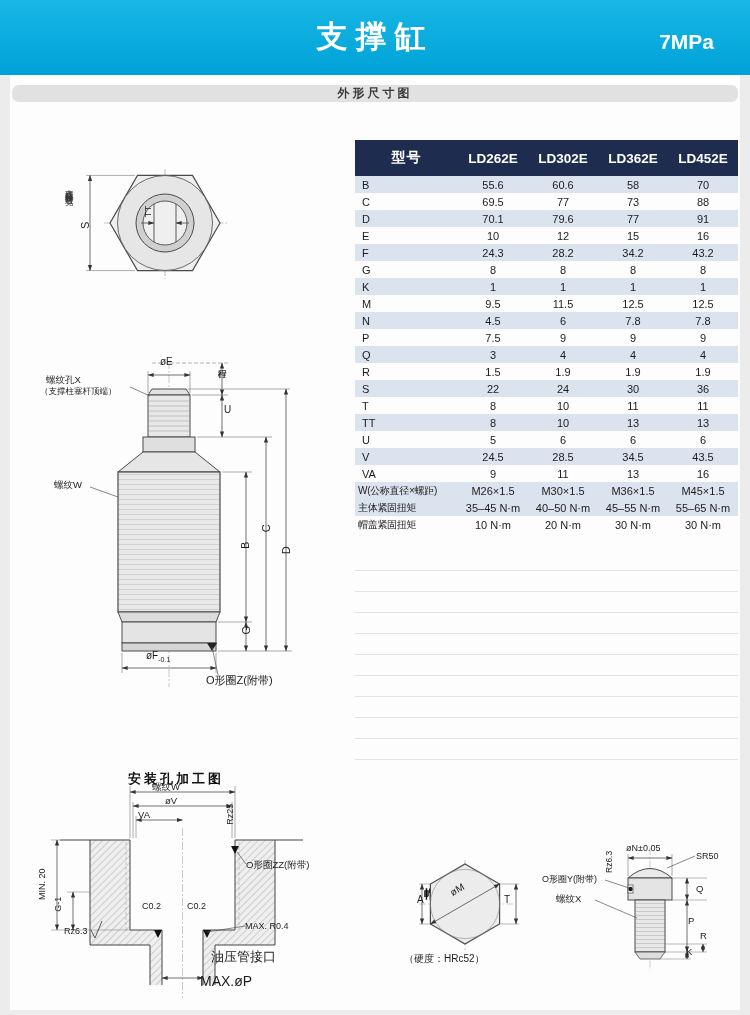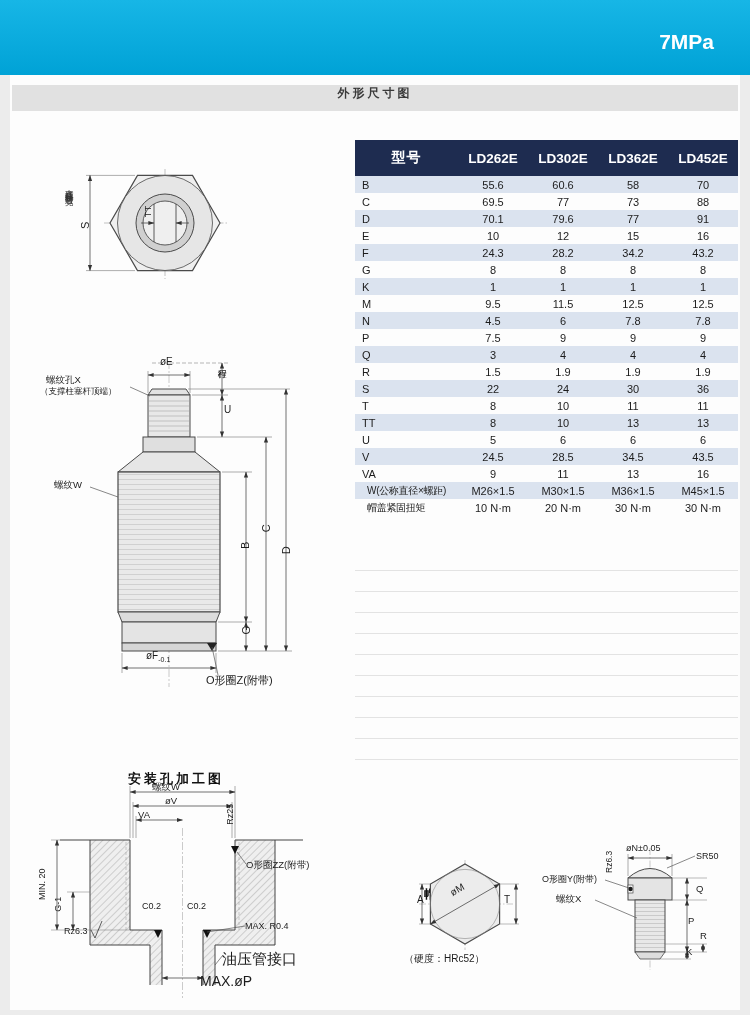--- a/index.html
+++ b/index.html
@@ -7,50 +7,51 @@
   .page { position:relative; width:750px; height:1015px; background:#ececec; overflow:hidden;
           font-family:"Liberation Sans","DejaVu Sans",sans-serif; color:#222; }
   .content { position:absolute; left:10px; top:75px; width:730px; height:935px; background:#fdfdfd; }
 
   .header { position:absolute; top:0; left:0; width:750px; height:75px;
             background:linear-gradient(#17b6e6,#00a2d6); }
   .header-title { position:absolute; top:16px; left:0; width:100%; text-align:center;
                   color:#fff; font-size:31px; font-weight:bold; letter-spacing:8px; }
   .header-pressure { position:absolute; top:30px; right:36px; color:#fff; font-size:21px; font-weight:bold; }
 
-  .section-bar { position:absolute; left:12px; top:85px; width:726px; height:26px; background:#e1e1e1;
+  .section-bar { position:absolute; left:12px; top:85px; width:726px; height:17px; background:#e1e1e1;
                  text-align:center; font-size:12px; font-weight:bold; color:#3a3a3a;
-                 line-height:17px; letter-spacing:3px; }
+                 line-height:17px; letter-spacing:3px;border-radius:7px; }
 
   
   .spec-table { position:absolute; left:355px; top:140px; border-collapse:collapse; table-layout:fixed; }
   .spec-table th { background:#1e2c50; color:#fff; height:36px; font-size:13.5px; font-weight:bold; text-align:center; }
   .spec-table th.model-th { font-size:14px; letter-spacing:1px; }
   .spec-table td { height:17px; font-size:11px; color:#1c1c1c; text-align:center; padding:0 2px; white-space:nowrap; }
   .spec-table tr.shaded td { background:#dbe3ef; }
   .spec-table td.rowlabel { text-align:left; padding-left:7px; }
-  .spec-table td.rowlabel.long { font-size:10px; padding-left:12px; letter-spacing:-0.3px; }
+  .spec-table td.rowlabel.long { font-size:10px; padding-left:3px; letter-spacing:-0.3px; }
   .ghost-lines { position:absolute; left:355px; top:550px; width:383px; height:212px;
                  background:repeating-linear-gradient(to bottom, transparent 0, transparent 20px, #e3e3e3 20px, #e3e3e3 21px); }
 
   
   .draw { position:absolute; }
   .lbl { position:absolute; font-size:10px; color:#1c1c1c; white-space:nowrap; line-height:1.15; }
   .v { transform:rotate(-90deg); transform-origin:center; }
   .r30 { transform:rotate(-30deg); transform-origin:center; }
   .vtext { writing-mode:vertical-rl; letter-spacing:1px; }
   .fig-title { position:absolute; font-weight:bold; color:#111; white-space:nowrap;margin-top:48px; }
 </style>
 </head>
 <body>
 
 <div class="page">
   <div class="content"></div>
 
   <div class="header">
+    <div class="header-title">支撑缸</div>
     <div class="header-pressure">7MPa</div>
   </div>
 
   <div class="section-bar">外形尺寸图</div>
 
   <table class="spec-table">
     <colgroup>
         <col style="width:103px">
         <col style="width:70px">
         <col style="width:70px">
@@ -193,20 +194,27 @@
           <td>13</td>
           <td>16</td>
         </tr>
         <tr class="shaded">
           <td class="rowlabel long">W(公称直径×螺距)</td>
           <td>M26×1.5</td>
           <td>M30×1.5</td>
           <td>M36×1.5</td>
           <td>M45×1.5</td>
         </tr>
+        <tr class="shaded">
+          <td class="rowlabel long">主体紧固扭矩</td>
+          <td>35–45 N·m</td>
+          <td>40–50 N·m</td>
+          <td>45–55 N·m</td>
+          <td>55–65 N·m</td>
+        </tr>
         <tr>
           <td class="rowlabel long">帽盖紧固扭矩</td>
           <td>10 N·m</td>
           <td>20 N·m</td>
           <td>30 N·m</td>
           <td>30 N·m</td>
         </tr>
       </tbody>
   </table>
   <div class="ghost-lines"></div>
@@ -387,21 +395,21 @@
   <span class="lbl" style="left:165px;top:796px;font-size:9.5px">øV</span>
   <span class="lbl" style="left:138px;top:810px;font-size:9.5px">VA</span>
   <span class="lbl v" style="left:220px;top:809px;font-size:9px">Rz25</span>
   <span class="lbl" style="left:246px;top:860px;font-size:9.5px">O形圈ZZ(附带)</span>
   <span class="lbl v" style="left:26px;top:879px;font-size:9px">MIN. 20</span>
   <span class="lbl v" style="left:51px;top:899px;font-size:9px">G-1</span>
   <span class="lbl" style="left:64px;top:926px;font-size:9px">Rz6.3</span>
   <span class="lbl" style="left:142px;top:901px;font-size:9px">C0.2</span>
   <span class="lbl" style="left:187px;top:901px;font-size:9px">C0.2</span>
   <span class="lbl" style="left:245px;top:921px;font-size:9px">MAX. R0.4</span>
-  <span class="lbl" style="left:222px;top:950px;font-size:15px">油压管接口</span>
+  <span class="lbl" style="left:211px;top:950px;font-size:13px">油压管接口</span>
   <span class="lbl" style="left:200px;top:973px;font-size:14px">MAX.øP</span>
 
   <span class="fig-title" style="left:424px;top:838px;font-size:12px;letter-spacing:2px">帽盖详图</span>
   <svg class="draw" style="left:413px;top:858px;" width="115" height="95" viewBox="0 0 115 95">
     <defs>
       <marker id="cd-e" markerWidth="9" markerHeight="8" refX="8" refY="4" orient="auto">
           <path d="M8.5,4 L0,1 L0,7 Z" fill="#333"></path>
         </marker>
       <marker id="cd-s" markerWidth="9" markerHeight="8" refX="0.5" refY="4" orient="auto">
           <path d="M0,4 L8.5,1 L8.5,7 Z" fill="#333"></path>

